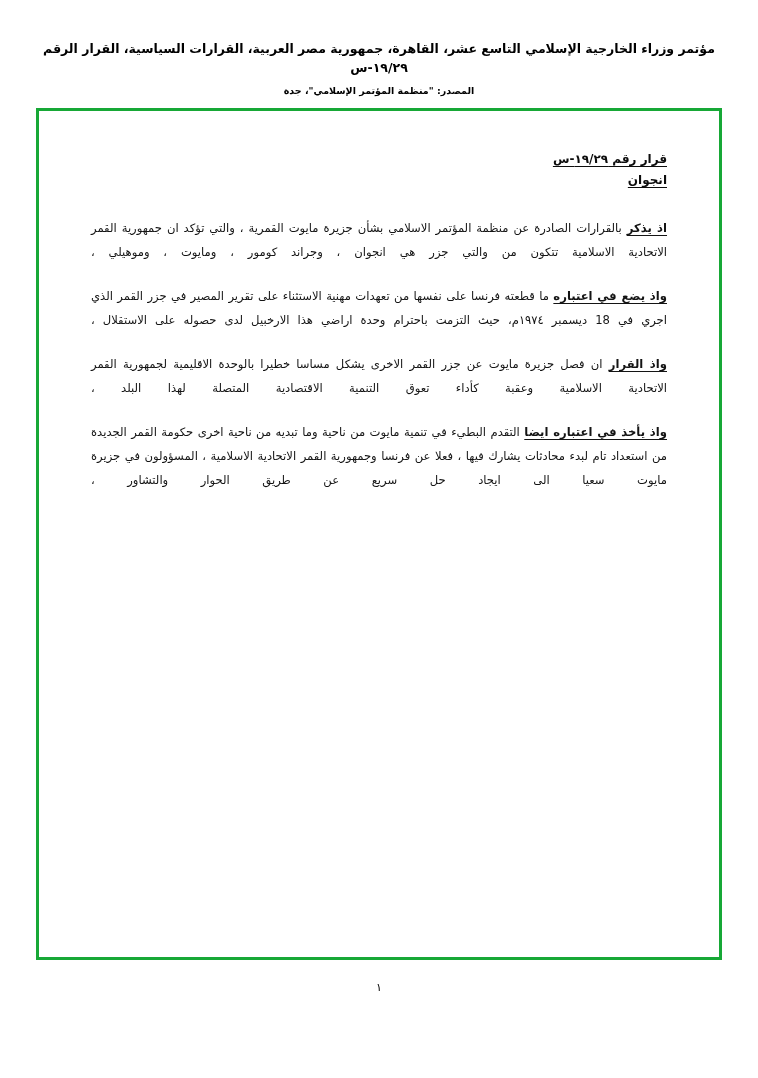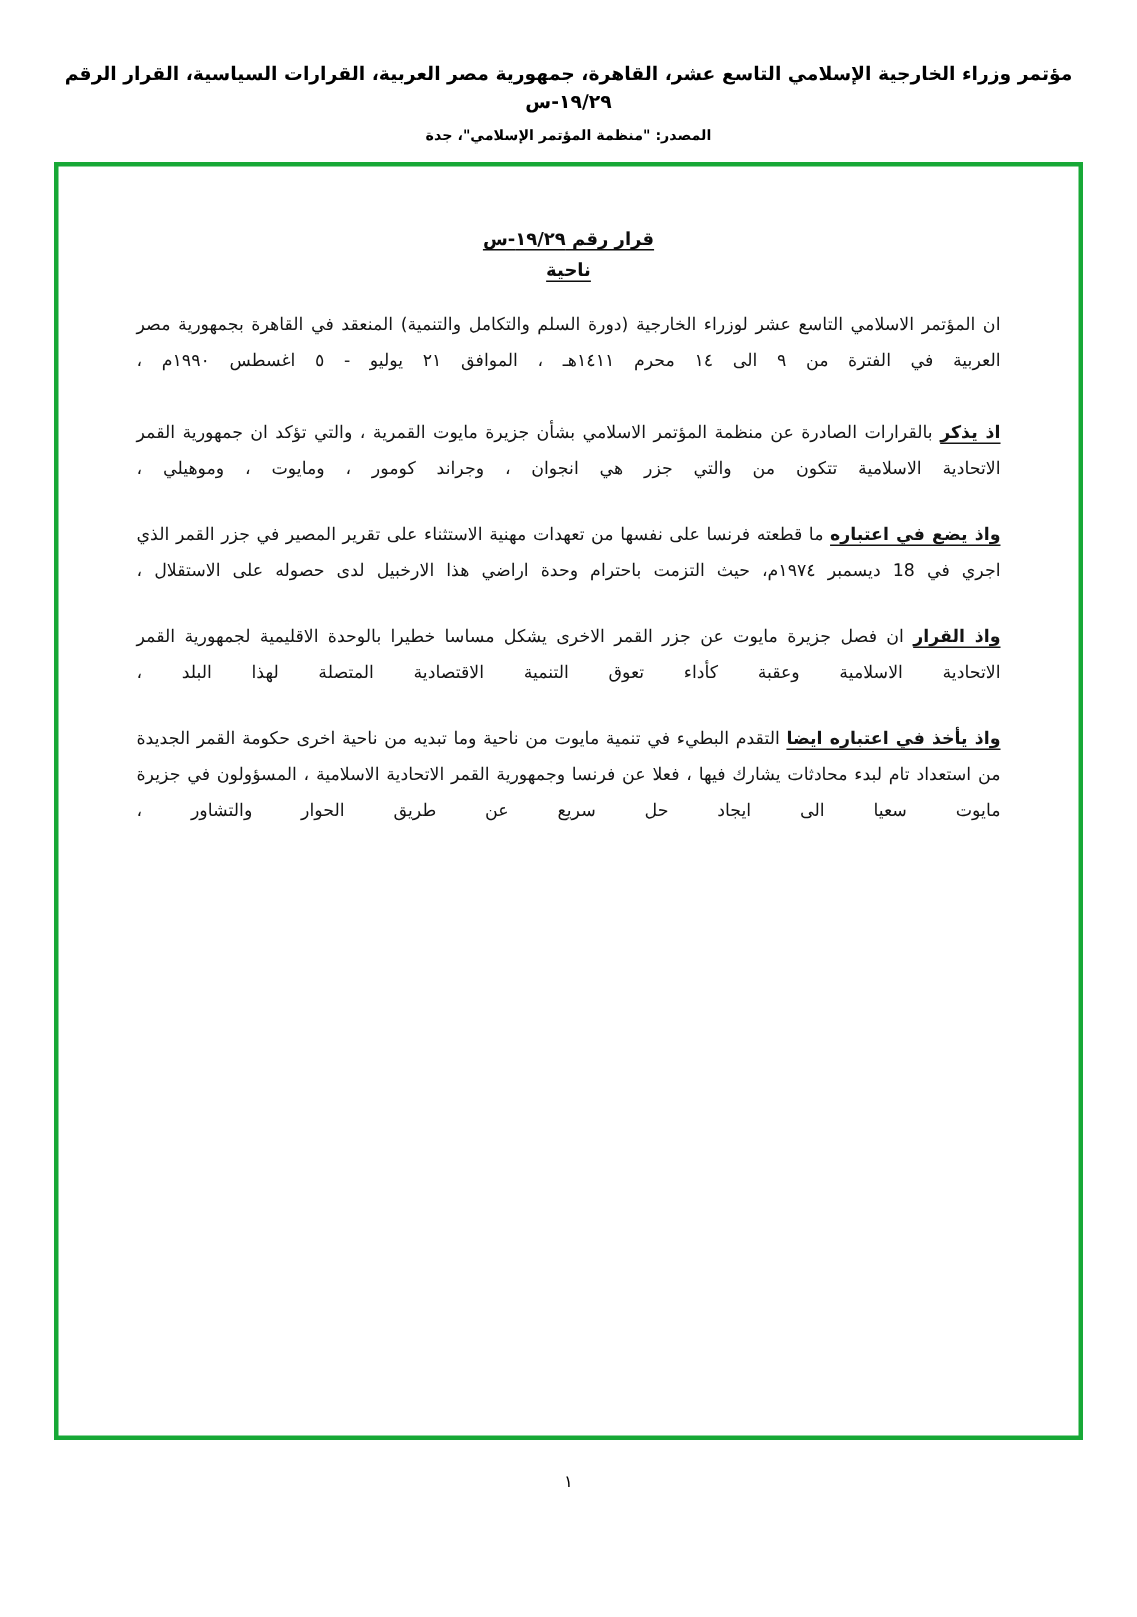--- a/index.html
+++ b/index.html
@@ -49,22 +49,22 @@
     border: 3px solid #17a836;
     box-sizing: border-box;
   }
   .frame-inner {
     padding: 38px 52px 20px 52px;
     box-sizing: border-box;
     height: 100%;
   }
   
   .decision-head {
-    text-align: center;
-    margin-bottom: 14px;
+    text-align: right;
+    margin-bottom: 26px;
   }
   .decision-head div {
     font-size: 12px;
     font-weight: bold;
     letter-spacing: 1.2px;
     line-height: 1.75;
     text-decoration: underline;
     text-underline-offset: 3px;
     display: inline-block;
     color: #0d0d0d;
@@ -114,26 +114,23 @@
   <div class="doc-header">
     <div class="header-title">مؤتمر وزراء الخارجية الإسلامي التاسع عشر، القاهرة، جمهورية مصر العربية، القرارات السياسية، القرار الرقم ١٩/٢٩-س</div>
     <div class="header-source">المصدر: "منظمة المؤتمر الإسلامي"، جدة</div>
   </div>
 
   <div class="frame">
     <div class="frame-inner">
 
       <div class="decision-head">
         <div class="line"><span>قرار رقم ١٩/٢٩-س</span></div>
-        <div class="line"><span>ناحية</span></div>
+        <div class="line"><span>انجوان</span></div>
       </div>
 
-      <p class="para first">
-        <span class="lead"></span><span>ان المؤتمر الاسلامي التاسع عشر لوزراء الخارجية (دورة السلم والتكامل والتنمية) المنعقد في القاهرة بجمهورية مصر العربية في الفترة من ٩ الى ١٤ محرم ١٤١١هـ ، الموافق ٢١ يوليو - ٥ اغسطس ١٩٩٠م ،</span>
-      </p>
 
       <p class="para">
         <span class="lead">اذ يذكر</span><span> بالقرارات الصادرة عن منظمة المؤتمر الاسلامي بشأن جزيرة مايوت القمرية ، والتي تؤكد ان جمهورية القمر الاتحادية الاسلامية تتكون من والتي جزر هي انجوان ، وجراند كومور ، ومايوت ، وموهيلي ،</span>
       </p>
 
       <p class="para">
         <span class="lead">واذ يضع في اعتباره</span><span> ما قطعته فرنسا على نفسها من تعهدات مهنية الاستثناء على تقرير المصير في جزر القمر الذي اجري في 18 ديسمبر ١٩٧٤م، حيث التزمت باحترام وحدة اراضي هذا الارخبيل لدى حصوله على الاستقلال ،</span>
       </p>
 
 

